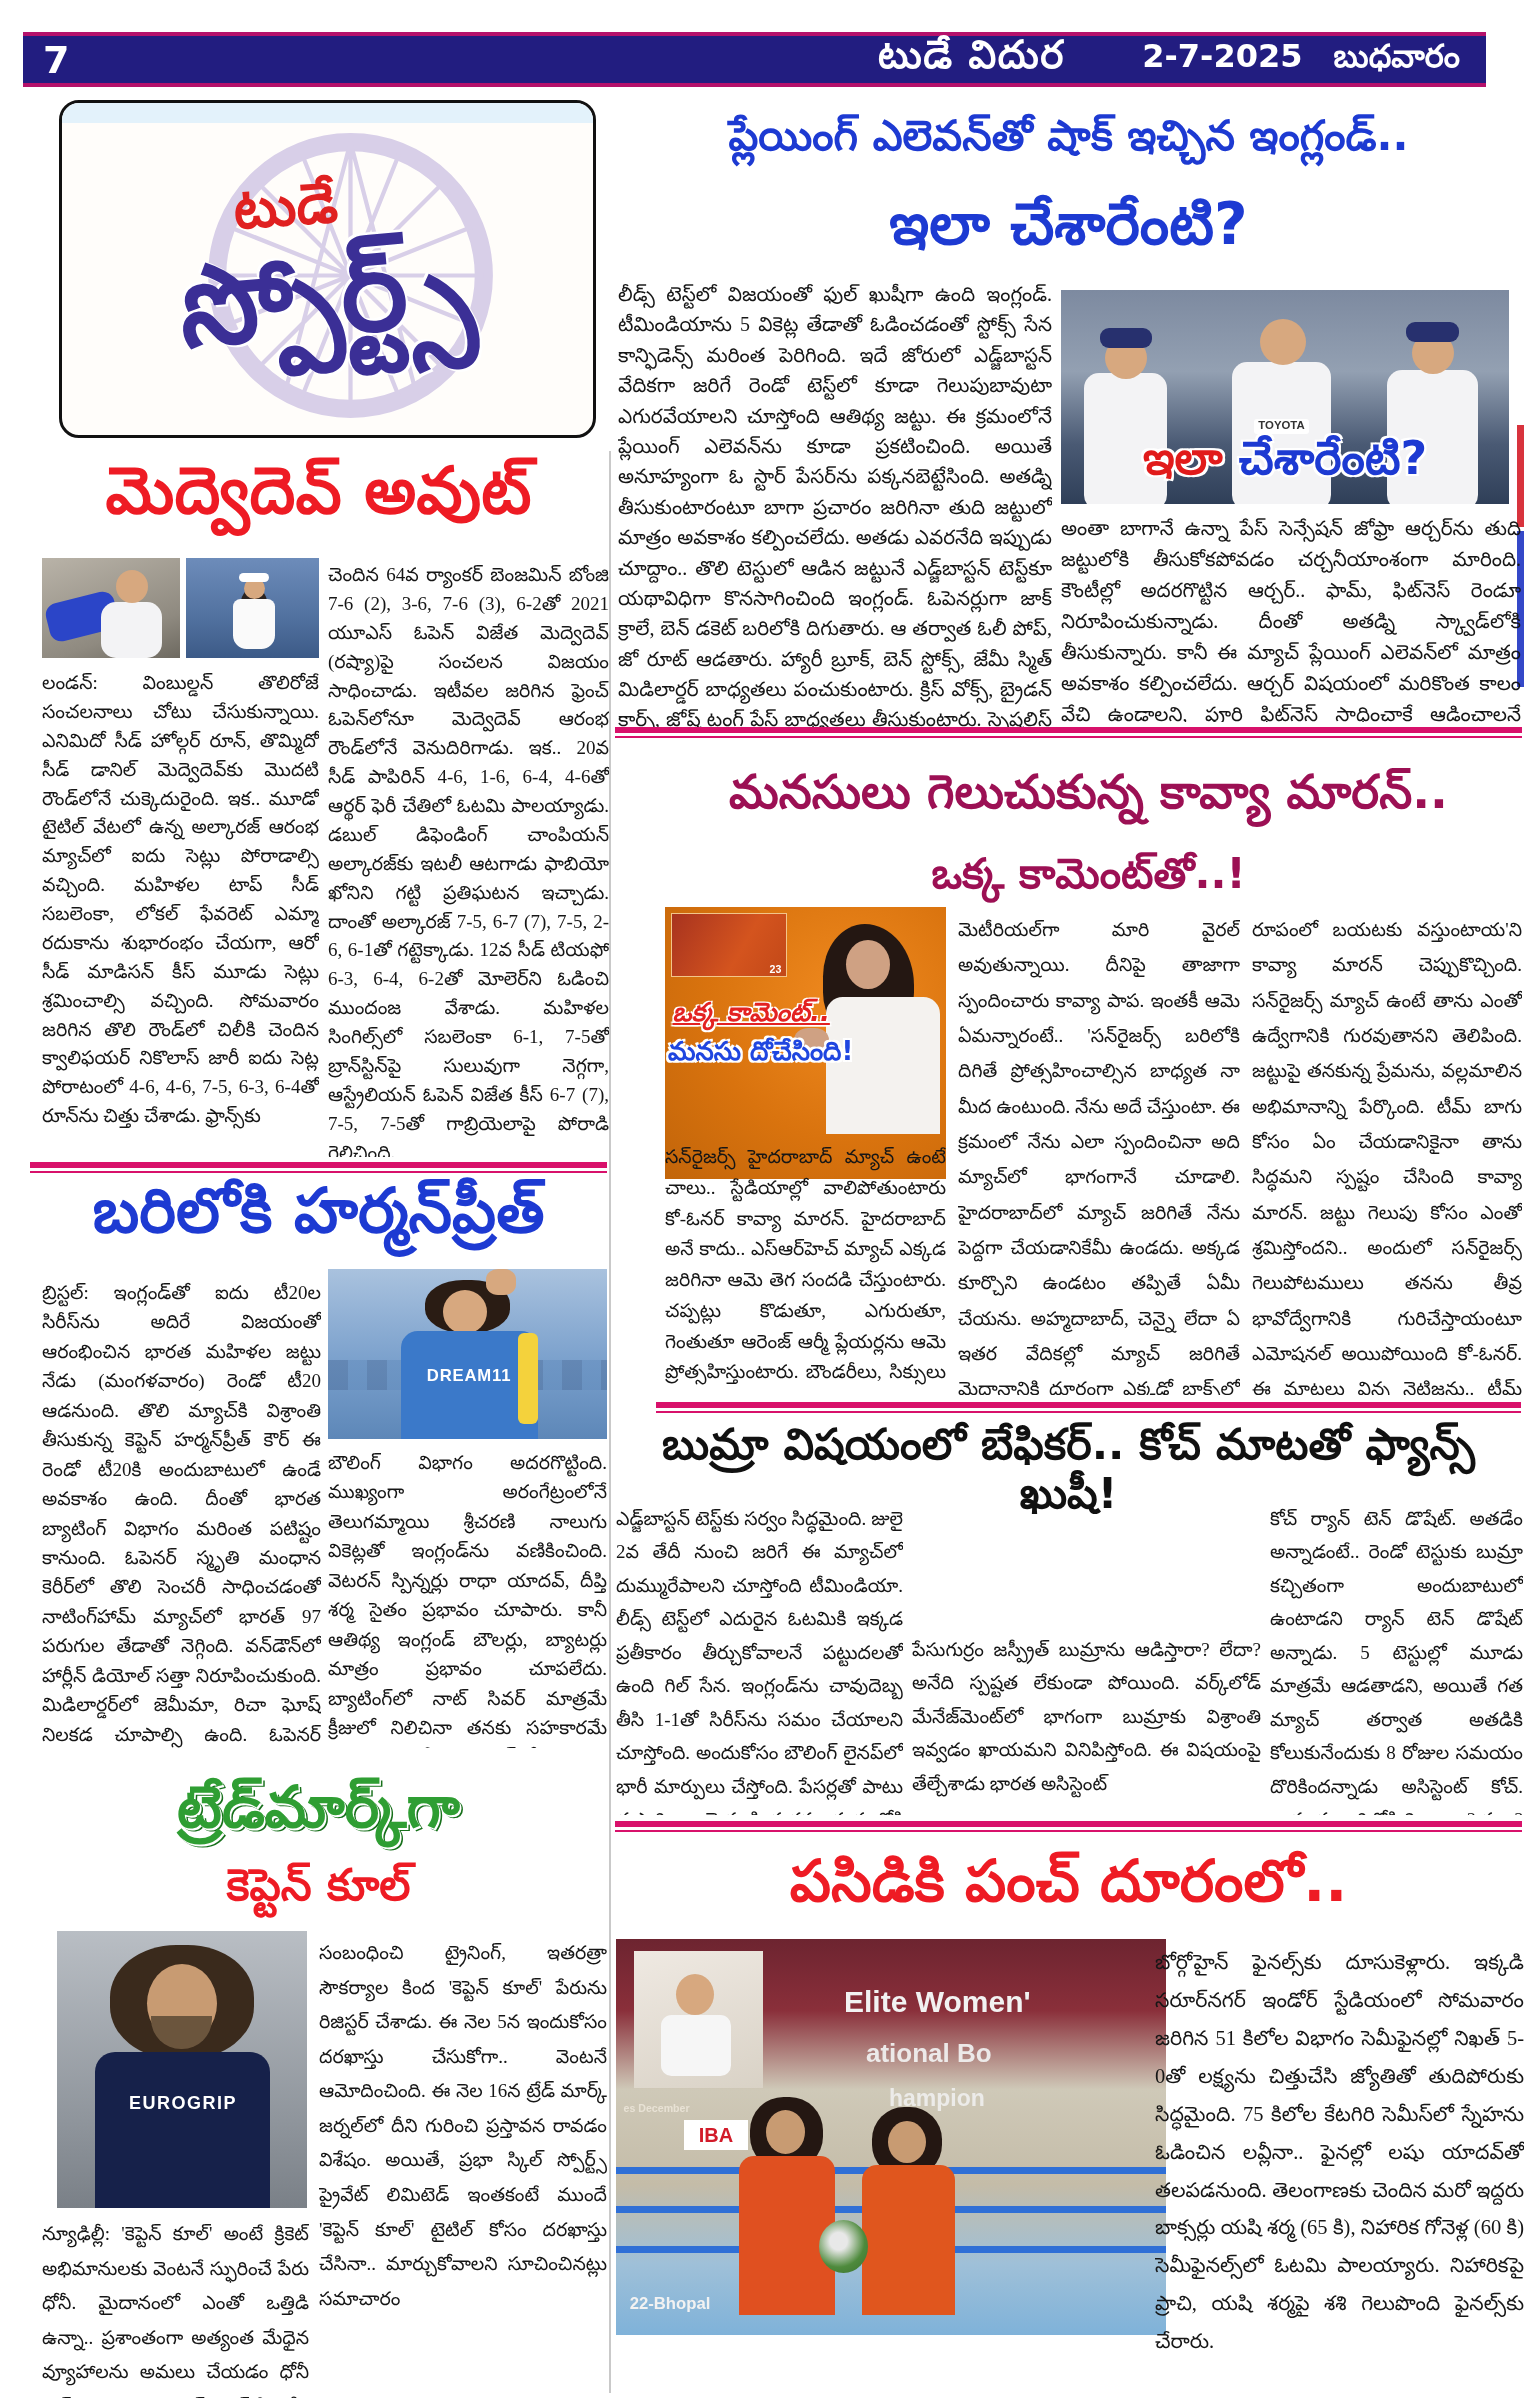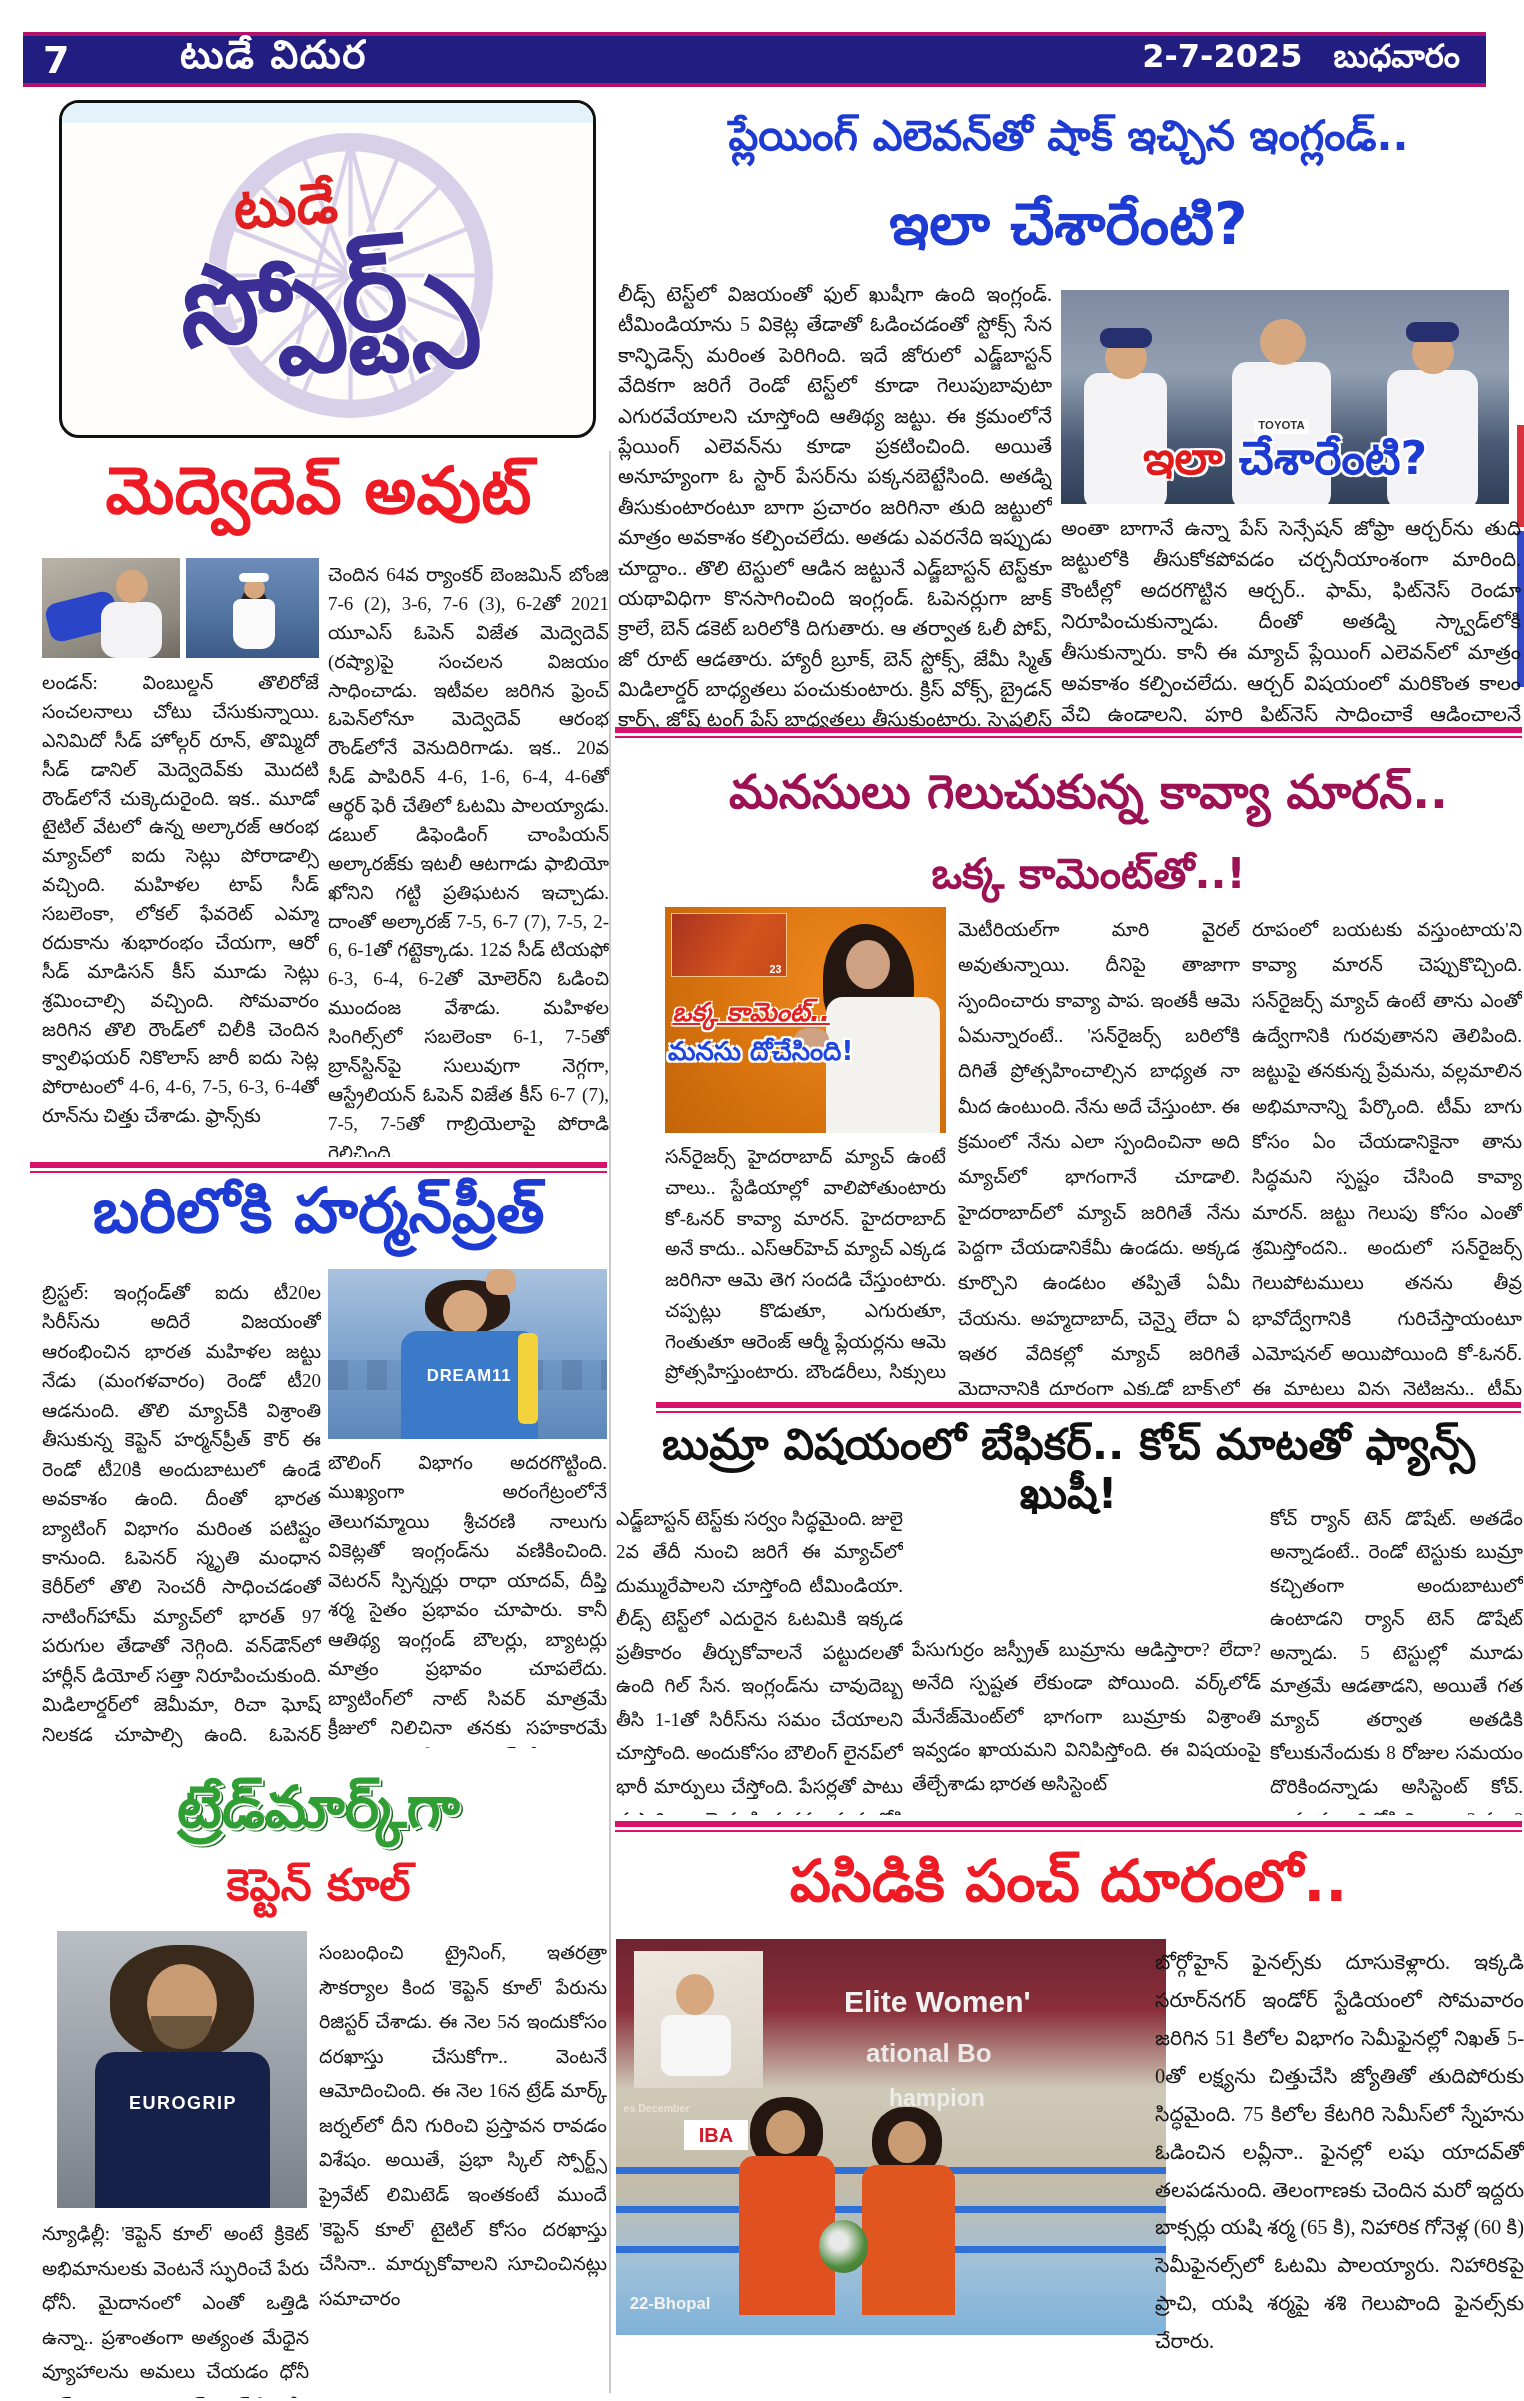--- a/index.html
+++ b/index.html
@@ -4,21 +4,21 @@
 <style>
   html,body{margin:0;padding:0;background:#fff;}
   #page{position:relative;width:1524px;height:2401px;background:#fff;overflow:hidden;
         font-family:"Liberation Serif",serif;color:#161616;}
   .abs{position:absolute;}
   
   .hdr{left:23px;top:32px;width:1463px;height:47px;background:#221d80;
        border-top:4.6px solid #b5116b;border-bottom:4.6px solid #b5116b;
        display:flex;align-items:center;color:#fff;font-family:"DejaVu Sans",sans-serif;font-weight:bold;}
   .hdr .pgno{font-size:38px;margin-left:20px;width:137px;}
-  .hdr .mast{flex:1;text-align:left;font-size:39px;letter-spacing:1.5px;}
+  .hdr .mast{flex:1;text-align:right;font-size:39px;letter-spacing:1.5px;}
   .hdr .date{width:395px;text-align:right;margin-right:26px;font-size:32px;}
   .hdr .date span{margin-left:20px;}
   
   .logo{left:59px;top:100px;width:531px;height:332px;background:#fffdfa;border:3.8px solid #111;
         border-radius:20px;overflow:hidden;}
   .logo .tint{position:absolute;left:0;top:0;right:0;height:20px;background:#e3f2fb;}
   .logo svg{position:absolute;left:129px;top:21px;}
   .logo .l1{position:absolute;left:0;right:83px;top:70px;text-align:center;color:#e02020;
             font-family:"DejaVu Sans",sans-serif;font-weight:bold;font-size:56px;transform:rotate(-4deg);}
   .logo .l2{position:absolute;left:0;right:0;top:127px;text-align:center;color:#3b2f96;
@@ -45,21 +45,21 @@
   
   .med-head {left:30px;top:454px;width:577px;font-size:65px;color:#ee1b24;}
   .med-ph1  {left:42px;top:558px;width:138px;height:100px;}
   .med-ph2  {left:186px;top:558px;width:133px;height:100px;}
   .med-col1 {left:42px;top:669px;width:277px;height:489px;font-size:19px;line-height:1.52;}
   .med-col2 {left:328px;top:561px;width:281px;height:596px;font-size:19px;line-height:1.52;}
   .med-rule {left:30px;top:1162px;width:577px;}
   
   .kav-h1 {left:656px;top:765px;width:865px;font-size:47px;color:#9c1054;}
   .kav-h2 {left:656px;top:850px;width:865px;font-size:42px;color:#9c1054;}
-  .kav-photo{left:665px;top:907px;width:281px;height:226px;}
+  .kav-photo{left:665px;top:907px;width:281px;height:272px;}
   .kav-ol1{position:absolute;left:7.6px;top:90px;color:#e32222;font-family:"DejaVu Sans",sans-serif;
            font-weight:bold;font-style:italic;font-size:26px;
            text-shadow:-1.5px -1.5px 0 #fff,1.5px -1.5px 0 #fff,-1.5px 1.5px 0 #fff,1.5px 1.5px 0 #fff;text-decoration:underline;}
   .kav-ol2{position:absolute;left:3px;top:129px;color:#1f46e0;font-family:"DejaVu Sans",sans-serif;
            font-weight:bold;font-size:26px;
            text-shadow:-2.3px -2.3px 0 #fff,2.3px -2.3px 0 #fff,-2.3px 2.3px 0 #fff,2.3px 2.3px 0 #fff;}
   .kav-col1{left:665px;top:1142px;width:281px;height:250px;font-size:19px;line-height:1.62;}
   .kav-col2{left:958px;top:912px;width:282px;height:483px;font-size:19px;line-height:1.86;}
   .kav-col3{left:1252px;top:912px;width:270px;height:483px;font-size:19px;line-height:1.86;}
   .kav-rule{left:656px;top:1402px;width:865px;}

